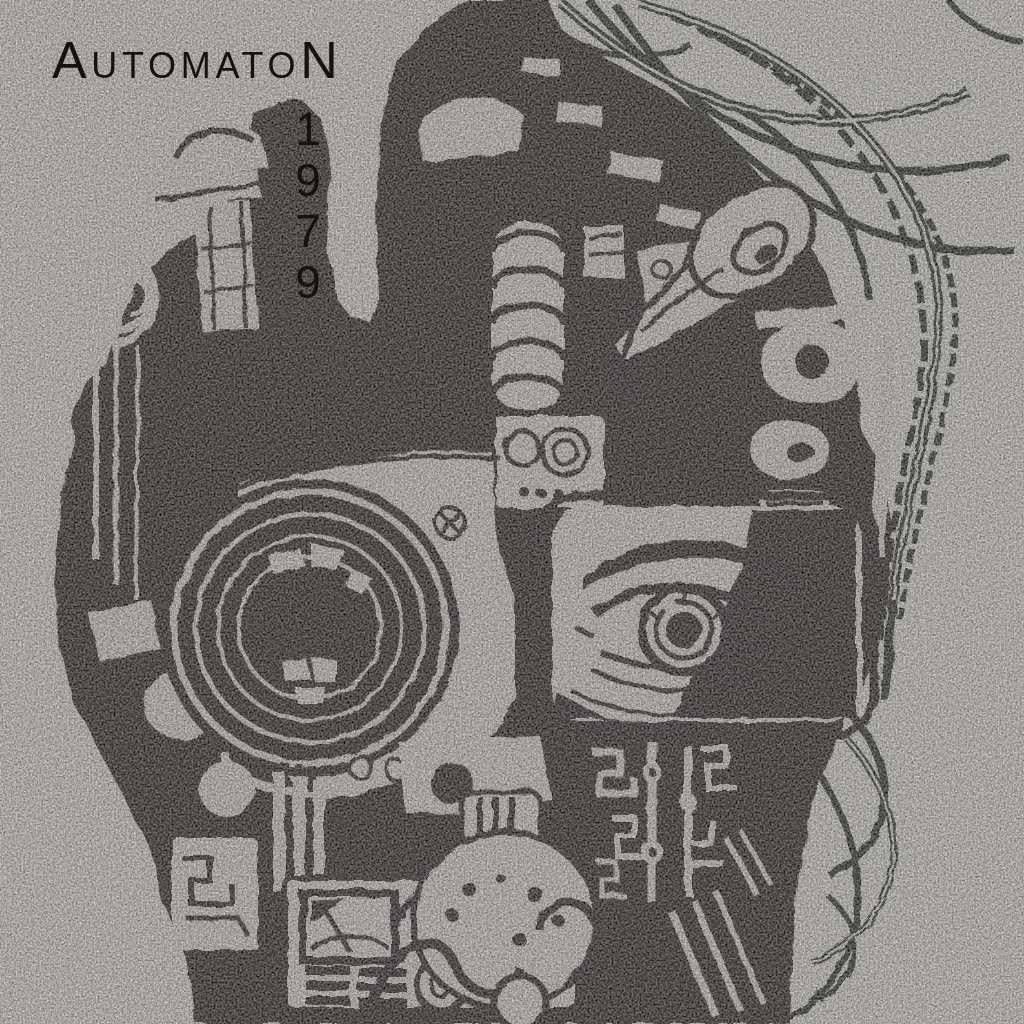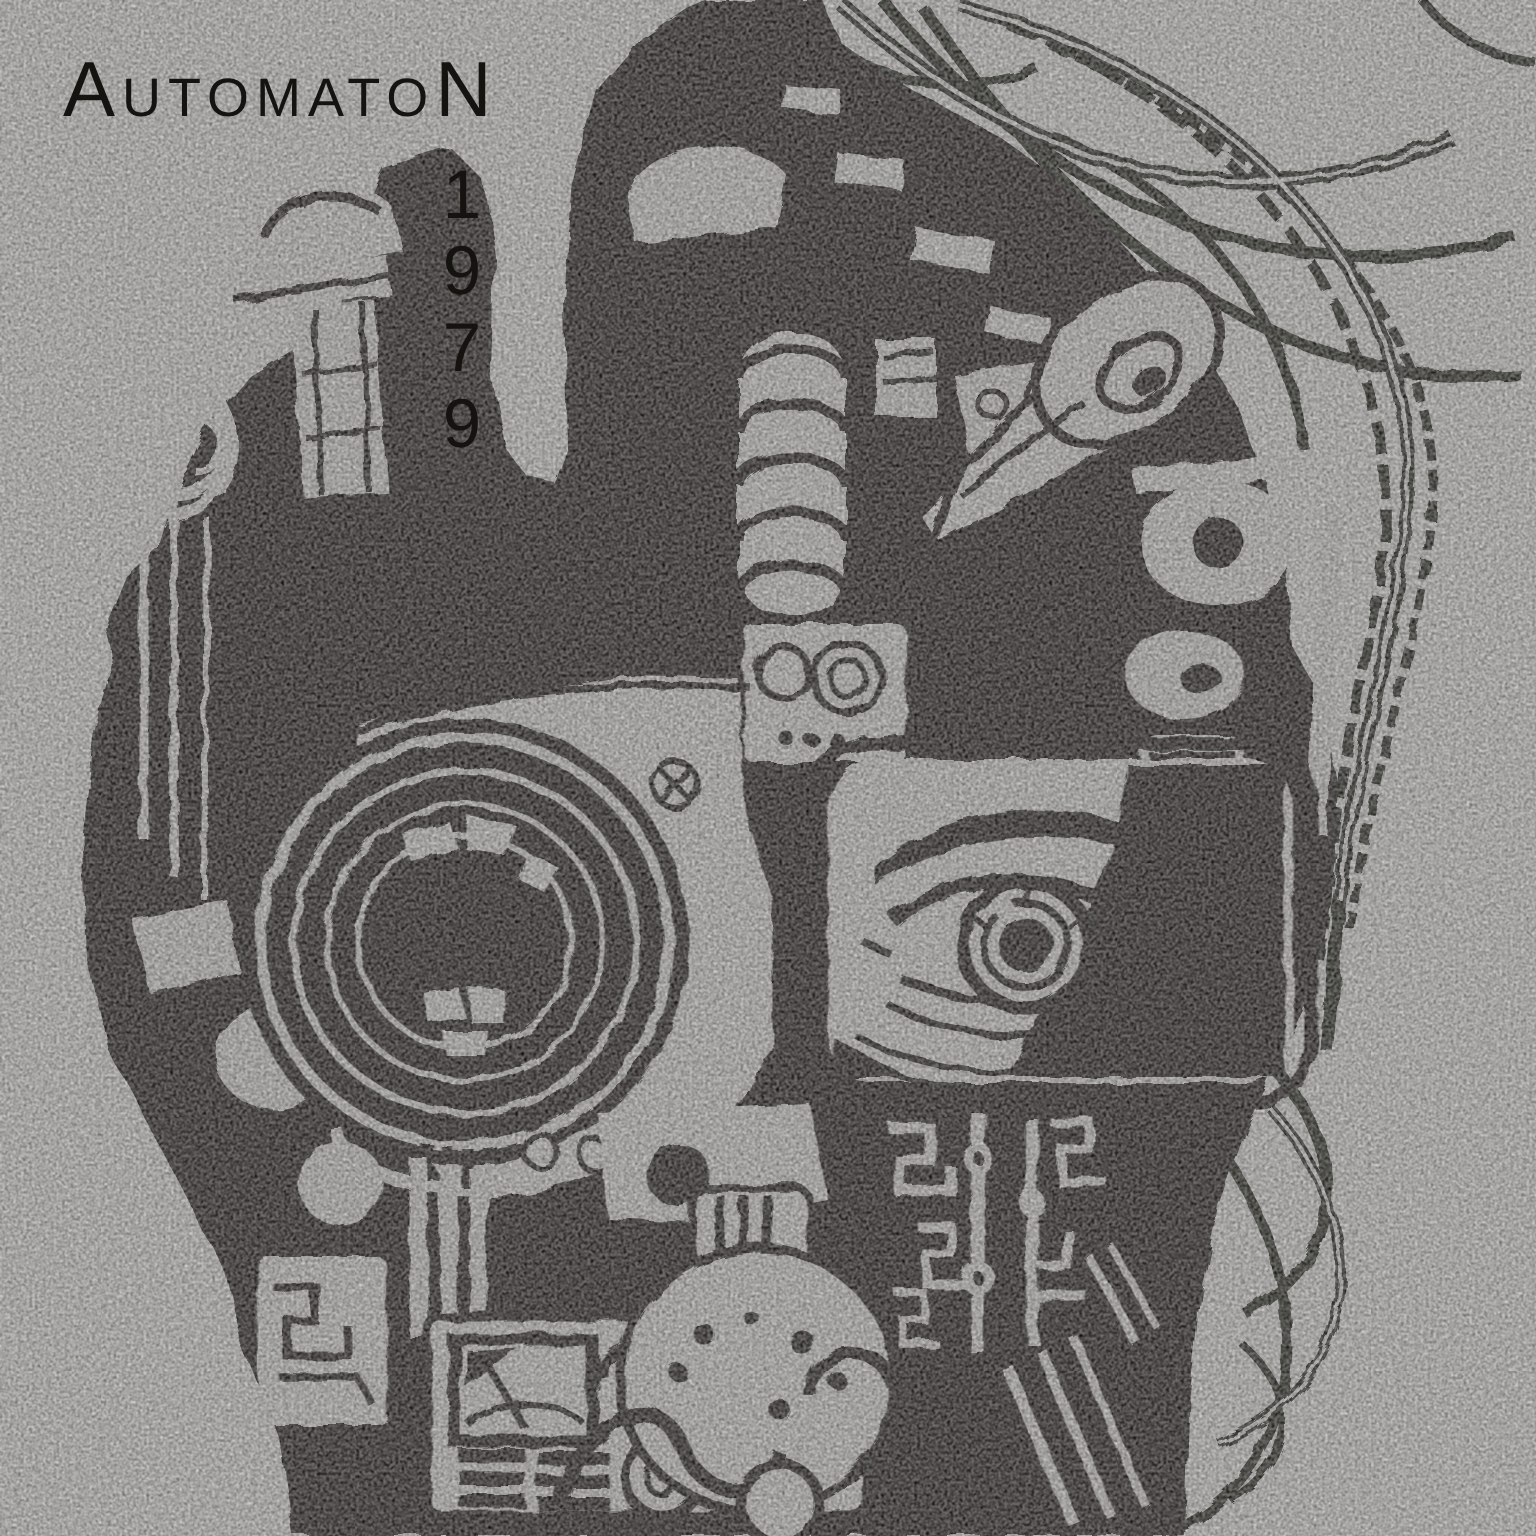--- a/index.html
+++ b/index.html
@@ -6,21 +6,21 @@
   .cover{
     position:relative;
     width:1024px;height:1024px;
     overflow:hidden;
     background:#cac7c3;
     font-family:"Liberation Sans","DejaVu Sans",sans-serif;
   }
   .cover svg{position:absolute;inset:0;display:block;}
   .title{
     position:absolute;
-    left:42px;top:30px;
+    left:52px;top:30px;
     font-size:52px;
     font-variant:small-caps;
     font-weight:500;
     letter-spacing:0.09em;
     color:#15130f;
     z-index:5;
     white-space:nowrap;
   }
   .year{
     position:absolute;

